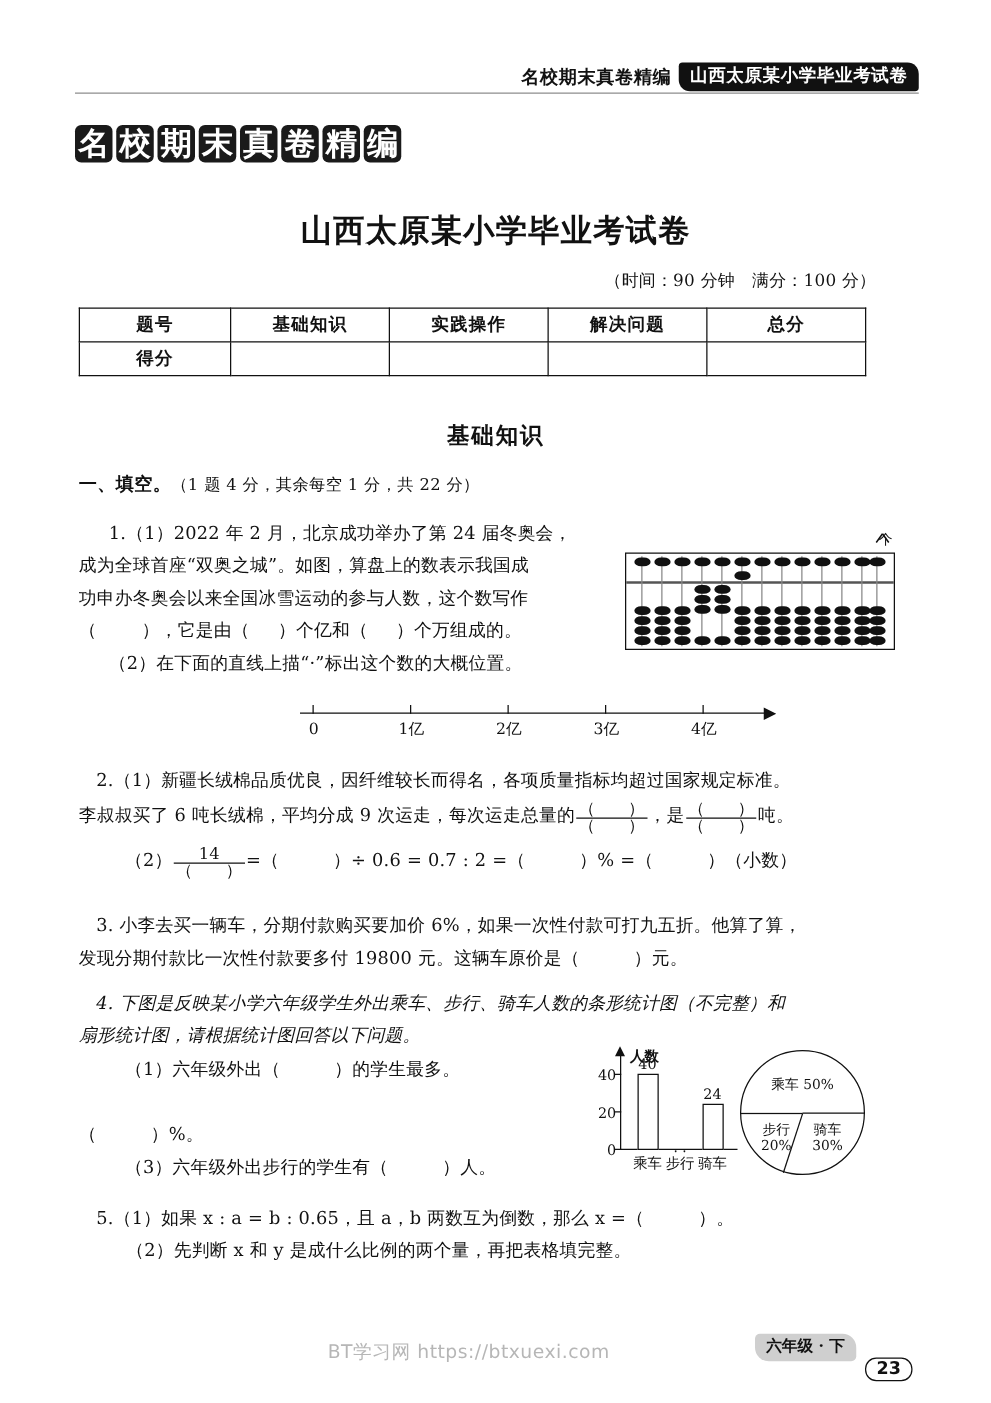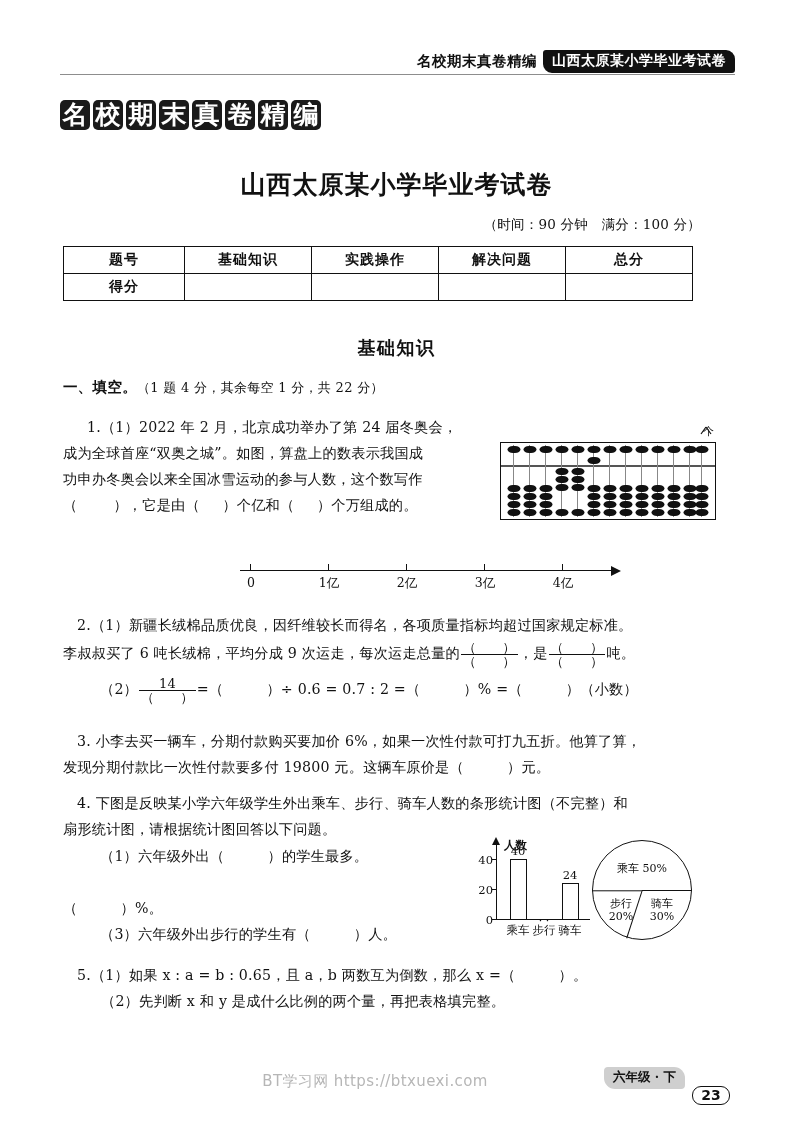--- a/index.html
+++ b/index.html
@@ -464,20 +464,21 @@
     <span>一、填空。</span><span class="norm">（1 题 4 分，其余每空 1 分，共 22 分）</span>
   </div>
 
   <div class="q" style="left:63px; top:414px; width:420px;">
     <div style="text-indent:24px;">1.（1）2022 年 2 月，北京成功举办了第 24 届冬奥会，</div>
     <div>成为全球首座“双奥之城”。如图，算盘上的数表示我国成</div>
     <div>功申办冬奥会以来全国冰雪运动的参与人数，这个数写作</div>
     <div>
       <span>（</span><span class="blank">&nbsp;&nbsp;&nbsp;&nbsp;&nbsp;&nbsp;&nbsp;&nbsp;</span><span>），它是由（</span><span class="blank">&nbsp;&nbsp;&nbsp;&nbsp;&nbsp;</span><span>）个亿和（</span><span class="blank">&nbsp;&nbsp;&nbsp;&nbsp;&nbsp;</span><span>）个万组成的。</span>
     </div>
+    <div style="text-indent:24px;">（2）在下面的直线上描“·”标出这个数的大概位置。</div>
   </div>
 
   <div class="abacus-wrap">
     <div class="abacus-unit">
       <svg width="12" height="14" viewBox="0 0 12 14" style="vertical-align:-2px;">
         <path d="M6 1 L1 8 M6 1 L11 8" stroke="#111" stroke-width="1.2" fill="none"></path>
       </svg>
     </div>
     <div class="abacus-unit" style="top:-4px; right:4px; font-size:11px;">个</div>
     <div class="abacus-frame">
@@ -606,21 +607,21 @@
 
   <div class="q" style="left:100px; top:674px; width:640px; line-height:30px;">
     <span>（2）</span><span class="frac"><span class="num">14</span><span class="den">（　　）</span></span><span>=（　　　）÷ 0.6 = 0.7 : 2 =（　　　）% =（　　　）（小数）</span>
   </div>
 
   <div class="q" style="left:63px; top:728px; width:672px;">
     <div style="text-indent:14px;">3. 小李去买一辆车，分期付款购买要加价 6%，如果一次性付款可打九五折。他算了算，</div>
     <div>发现分期付款比一次性付款要多付 19800 元。这辆车原价是（　　　）元。</div>
   </div>
 
-  <div class="q" style="left:63px; top:790px; width:672px;">
+  <div class="q" style="left:63px; top:790px; width:672px;font-style:italic;">
     <div style="text-indent:14px;">4. 下图是反映某小学六年级学生外出乘车、步行、骑车人数的条形统计图（不完整）和</div>
     <div>扇形统计图，请根据统计图回答以下问题。</div>
   </div>
 
   <div class="q" style="left:100px; top:843px; width:350px;">（1）六年级外出（　　　）的学生最多。</div>
   <div class="q" style="left:63px;  top:895px; width:350px;">（　　　）%。</div>
   <div class="q" style="left:100px; top:921px; width:350px;">（3）六年级外出步行的学生有（　　　）人。</div>
 
   <div class="barchart">
     <div class="bc-yarrow"></div>

